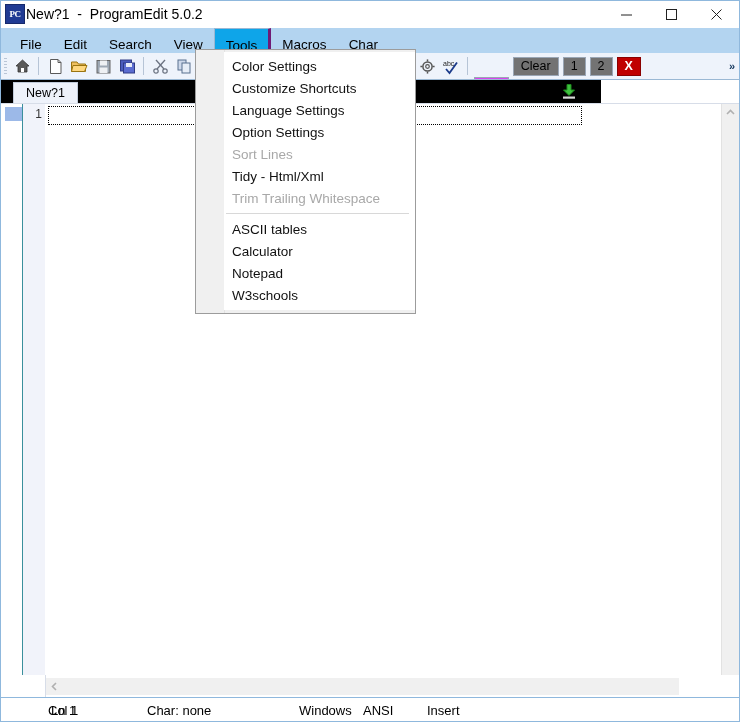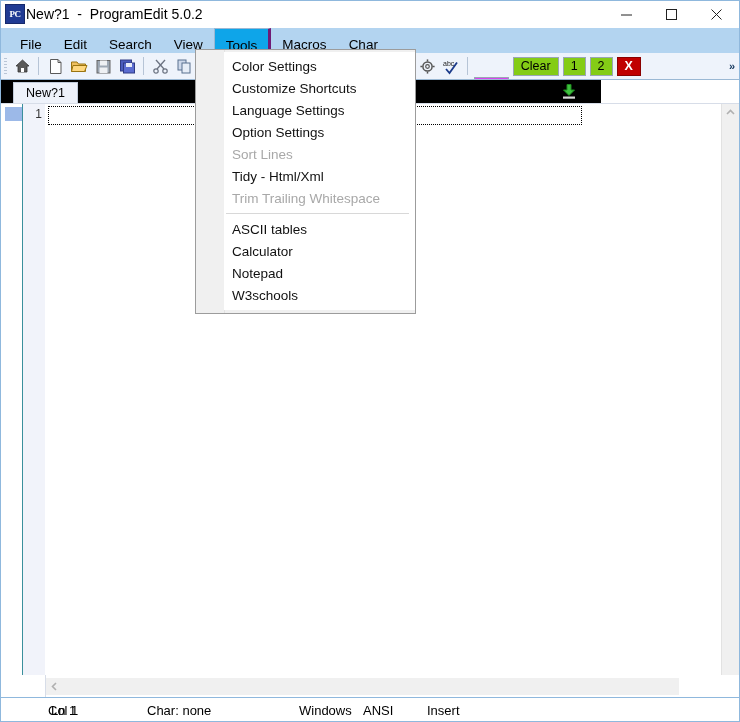--- a/index.html
+++ b/index.html
@@ -134,21 +134,21 @@
     margin: 0 4px;
     flex: 0 0 auto;
   }
   .tb-txtbtn {
     height: 19px;
     min-width: 20px;
     padding: 0 7px;
     margin: 0 2px;
     display: flex; align-items: center; justify-content: center;
     border: 1px solid #9aa6b5;
-    background: #84cc16;
+    background: #737373;
     font-size: 12.5px;
     color: #000;
     box-sizing: border-box;
     flex: 0 0 auto;
   }
   .tb-txtbtn.green { background: #d946ef; margin-top: 41px; }
   .tb-txtbtn.red { background: #c00000; color:#fff; font-weight:bold; border-color:#8a0000;}
   .tb-overflow {
     margin-left: auto;
     margin-right: 4px;

